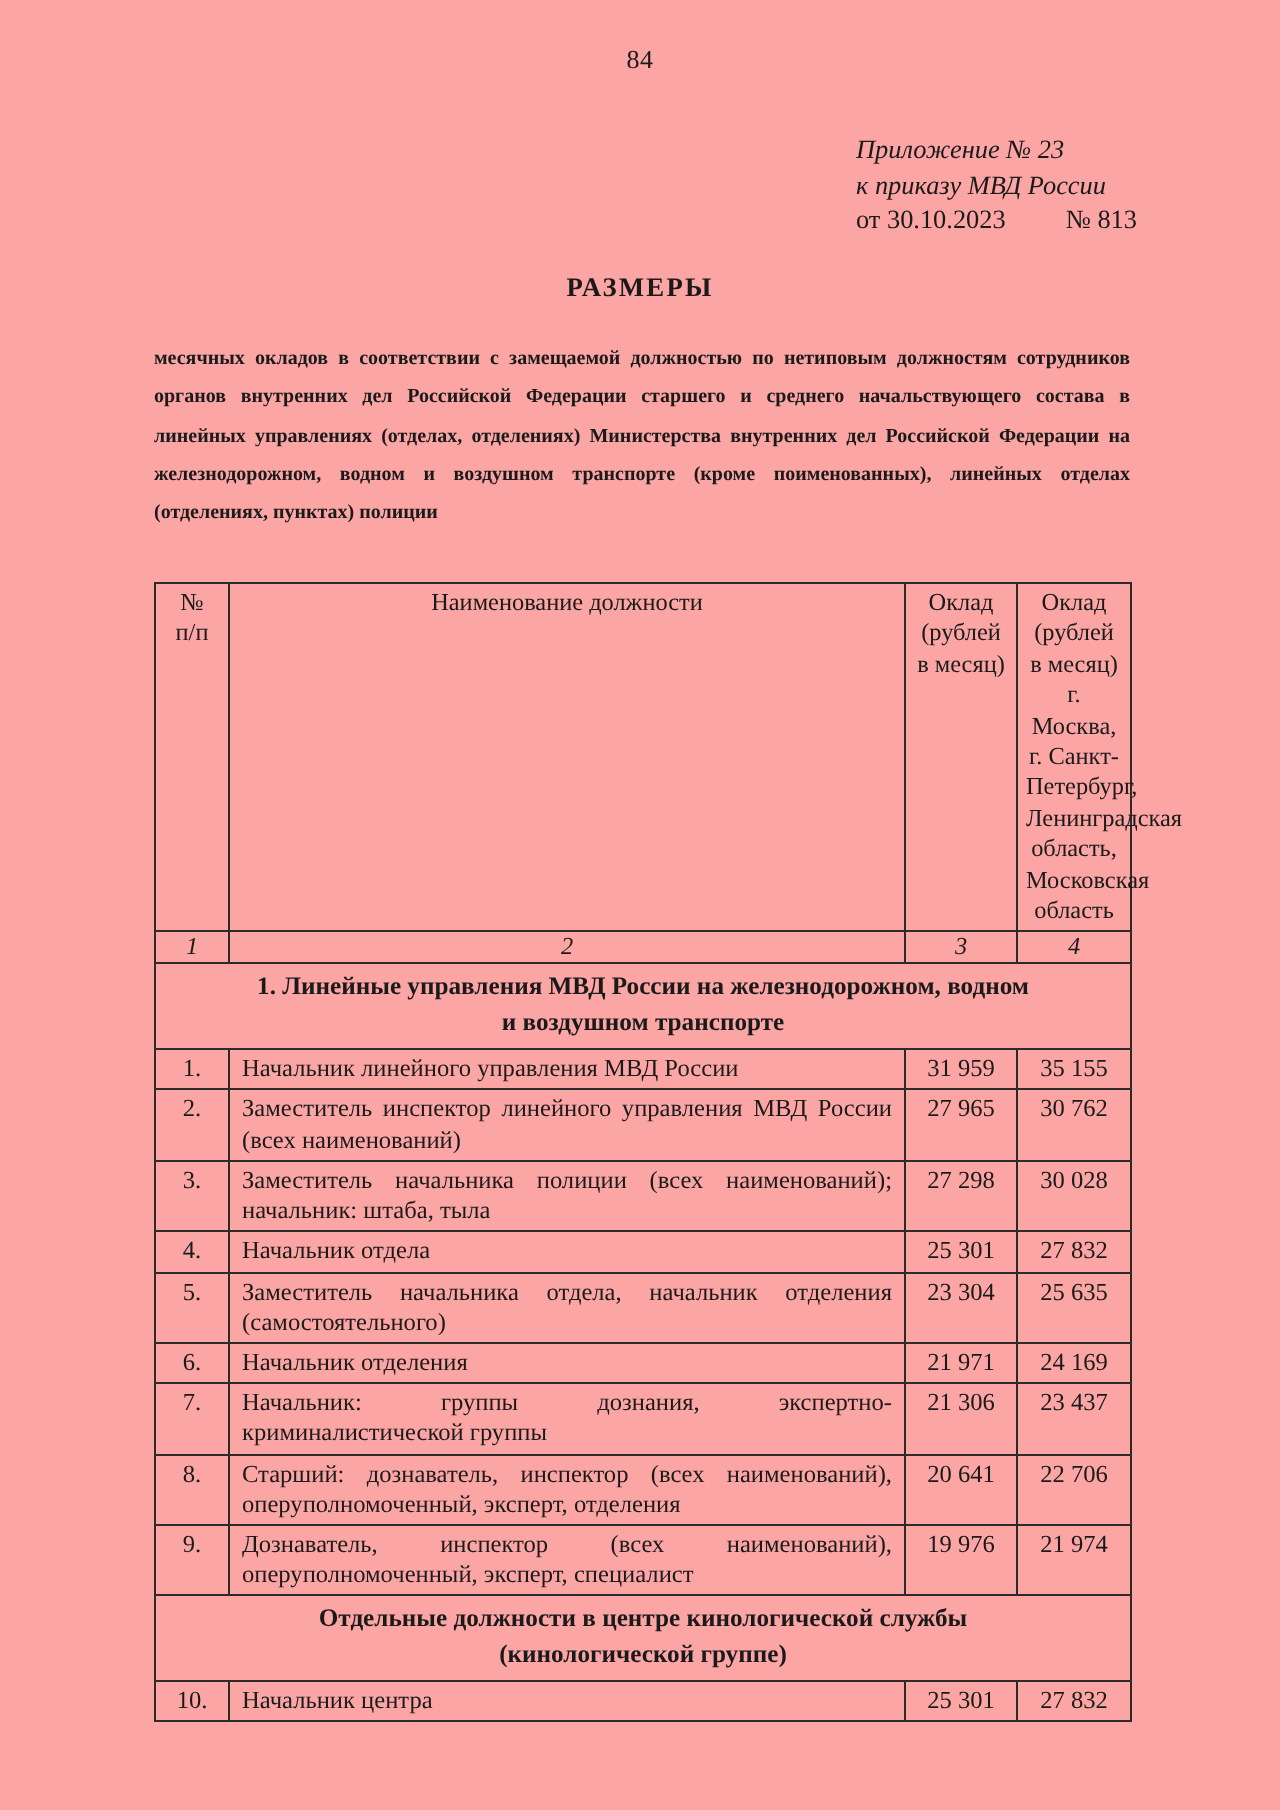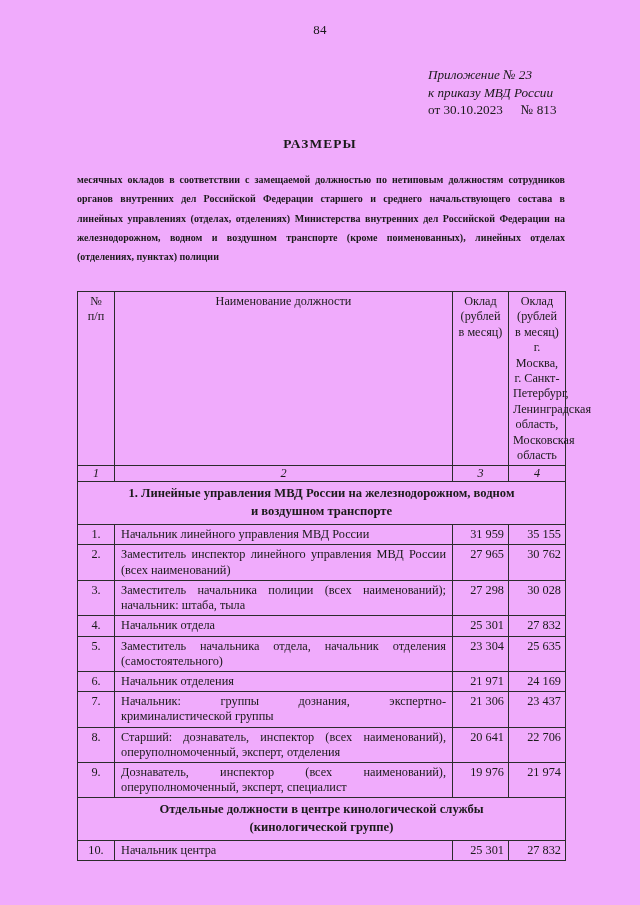--- a/index.html
+++ b/index.html
@@ -12,21 +12,21 @@
     height: 905px;
     position: relative;
     font-family: "Liberation Serif", "DejaVu Serif", serif;
     color: #1a1a1a;
     overflow: hidden;
   }
 
   .page {
     position: absolute;
     inset: 0;
-    background: #f0abfc;
+    background: #fca5a5;
   }
 
   
   .page-number {
     position: absolute;
     top: 22px;
     left: 0;
     width: 640px;
     text-align: center;
     font-size: 13px;
@@ -41,21 +41,21 @@
     width: 200px;
     font-size: 13.2px;
     line-height: 17.5px;
   }
   .appendix-block .line {
     white-space: nowrap;
     font-style: italic;
   }
   .appendix-block .order-line {
     display: flex;
-    gap: 18px;
+    gap: 30px;
   }
 
   
   .doc-title {
     position: absolute;
     top: 136px;
     left: 0;
     width: 640px;
     text-align: center;
     font-size: 13.4px;
@@ -146,21 +146,21 @@
     text-align-last: left;
     -moz-text-align-last: left;
     padding-left: 6px;
     padding-right: 6px;
   }
   .data-row .cell-position.single {
     text-align: left;
     margin-top: 36px;
   }
   .data-row .cell-amount {
-    text-align: right;
+    text-align: center;
     white-space: nowrap;
     margin-top: 24px;
   }
 </style>
 </head>
 <body>
 
 <div class="page">
 
   <div class="page-number">84</div>

